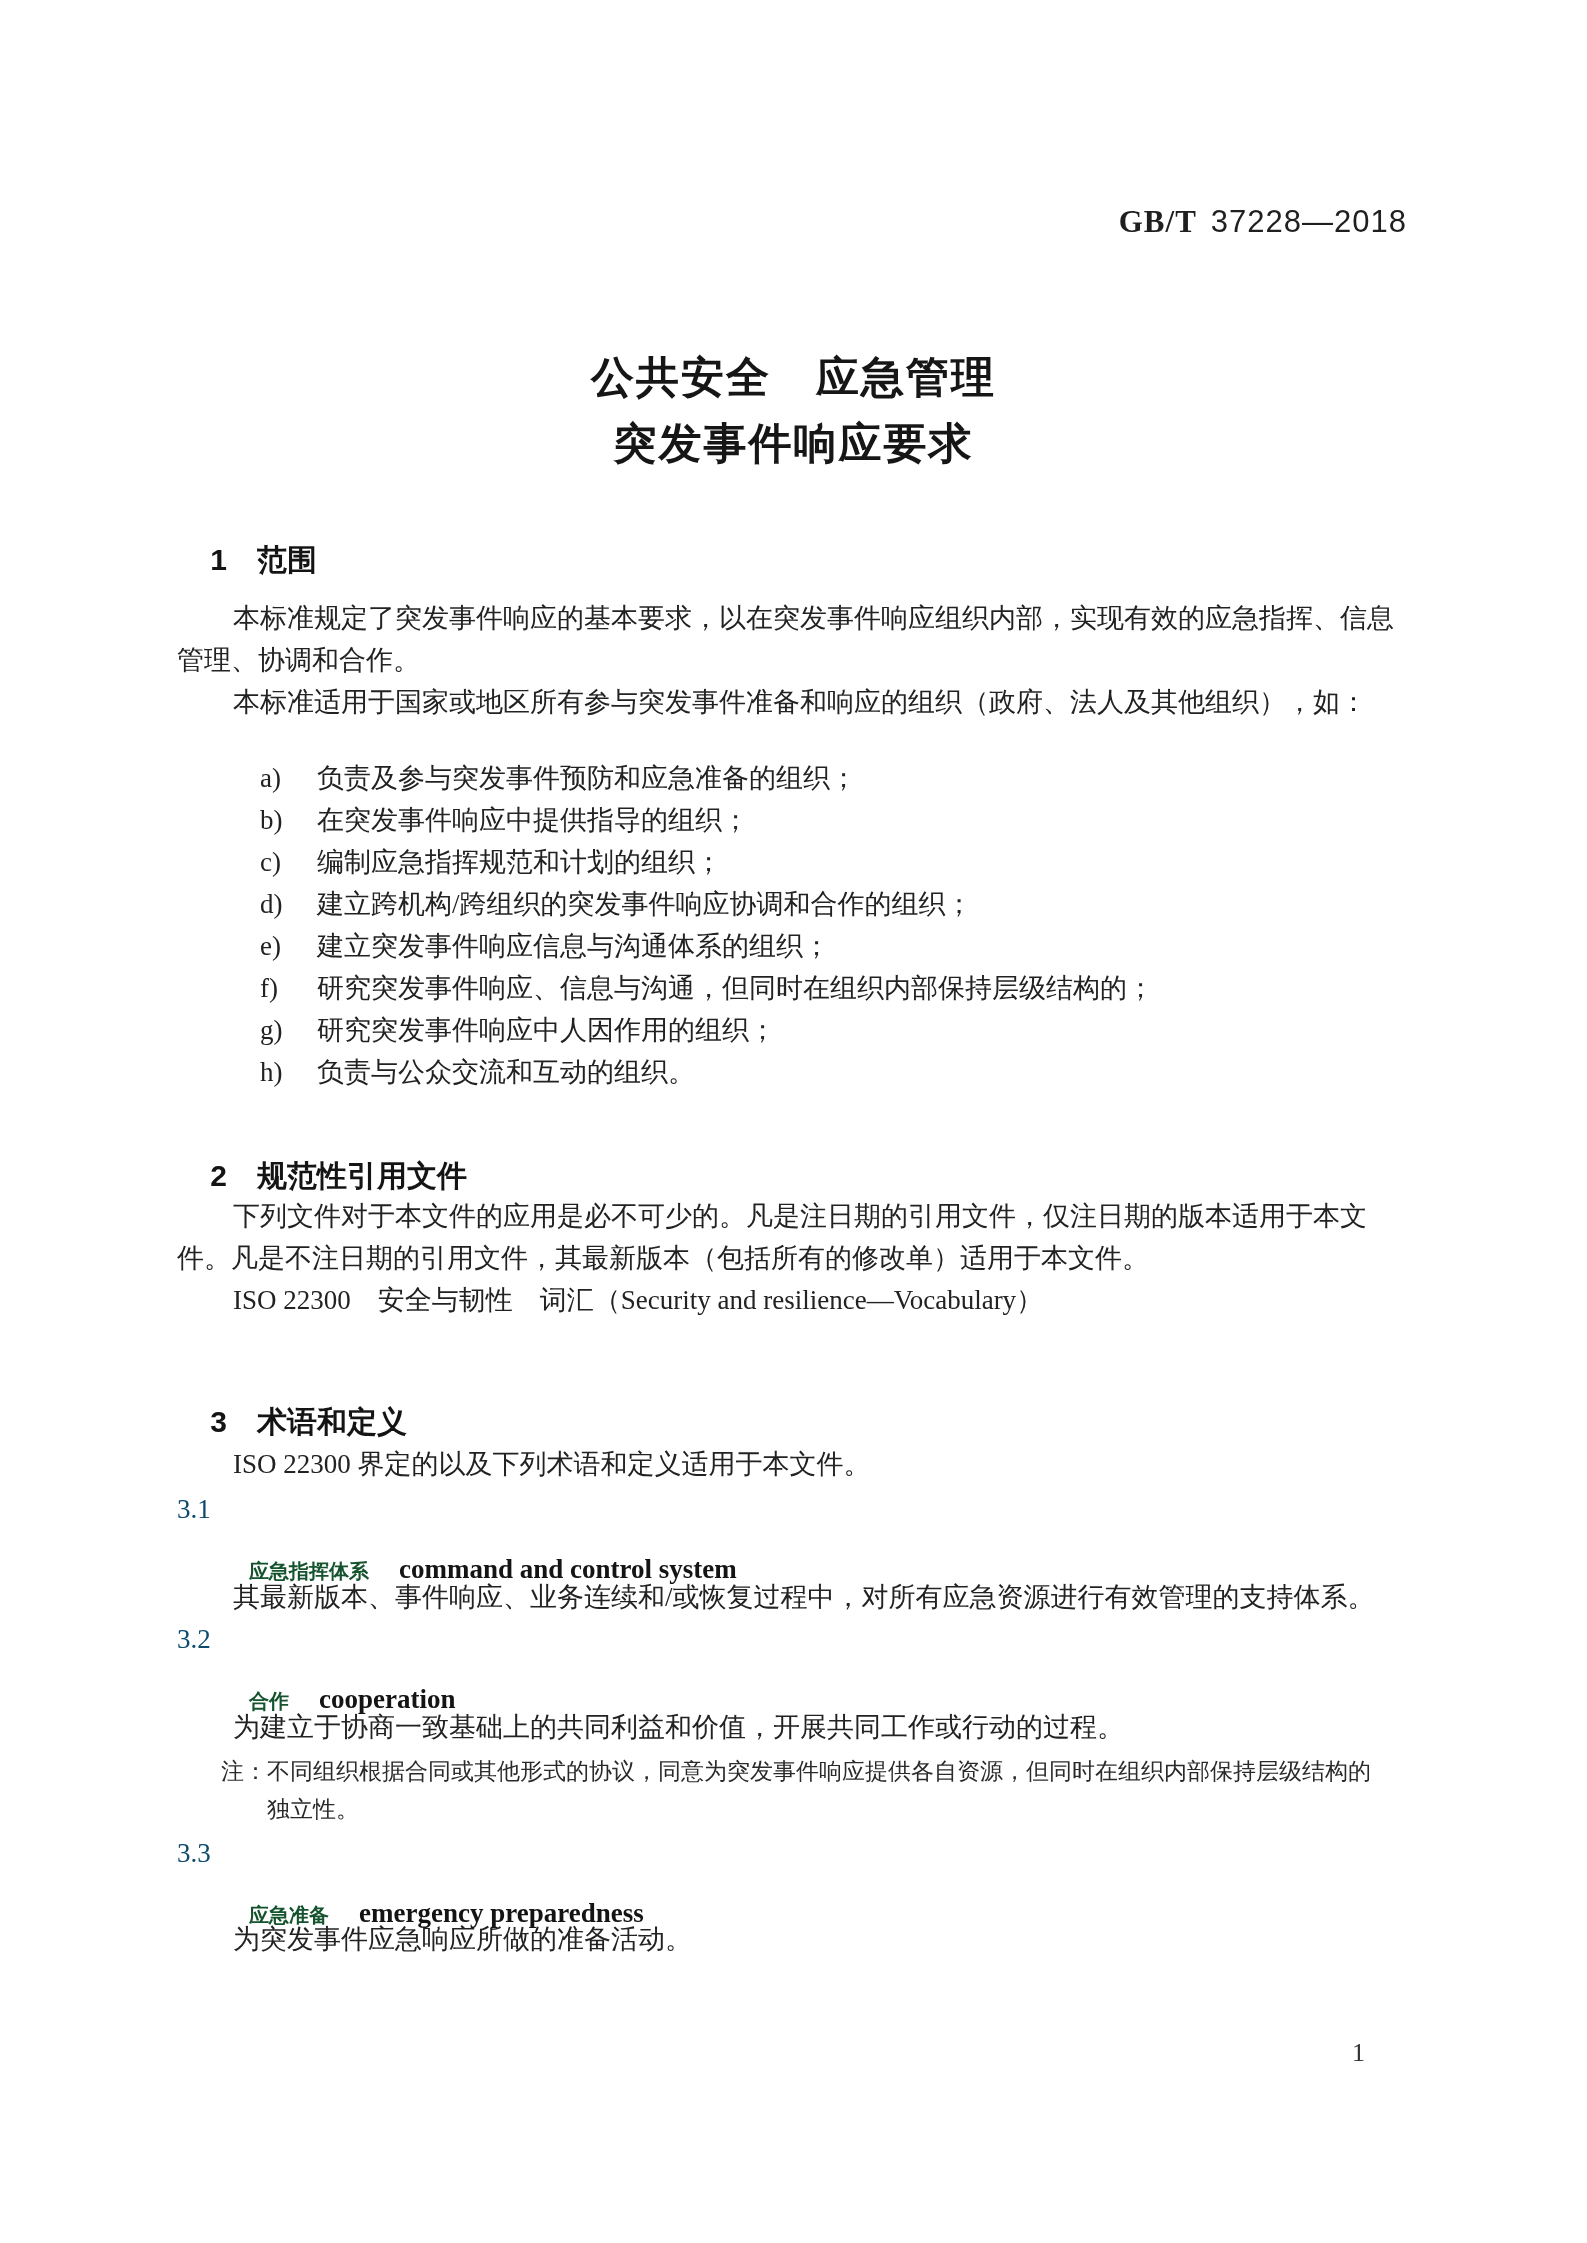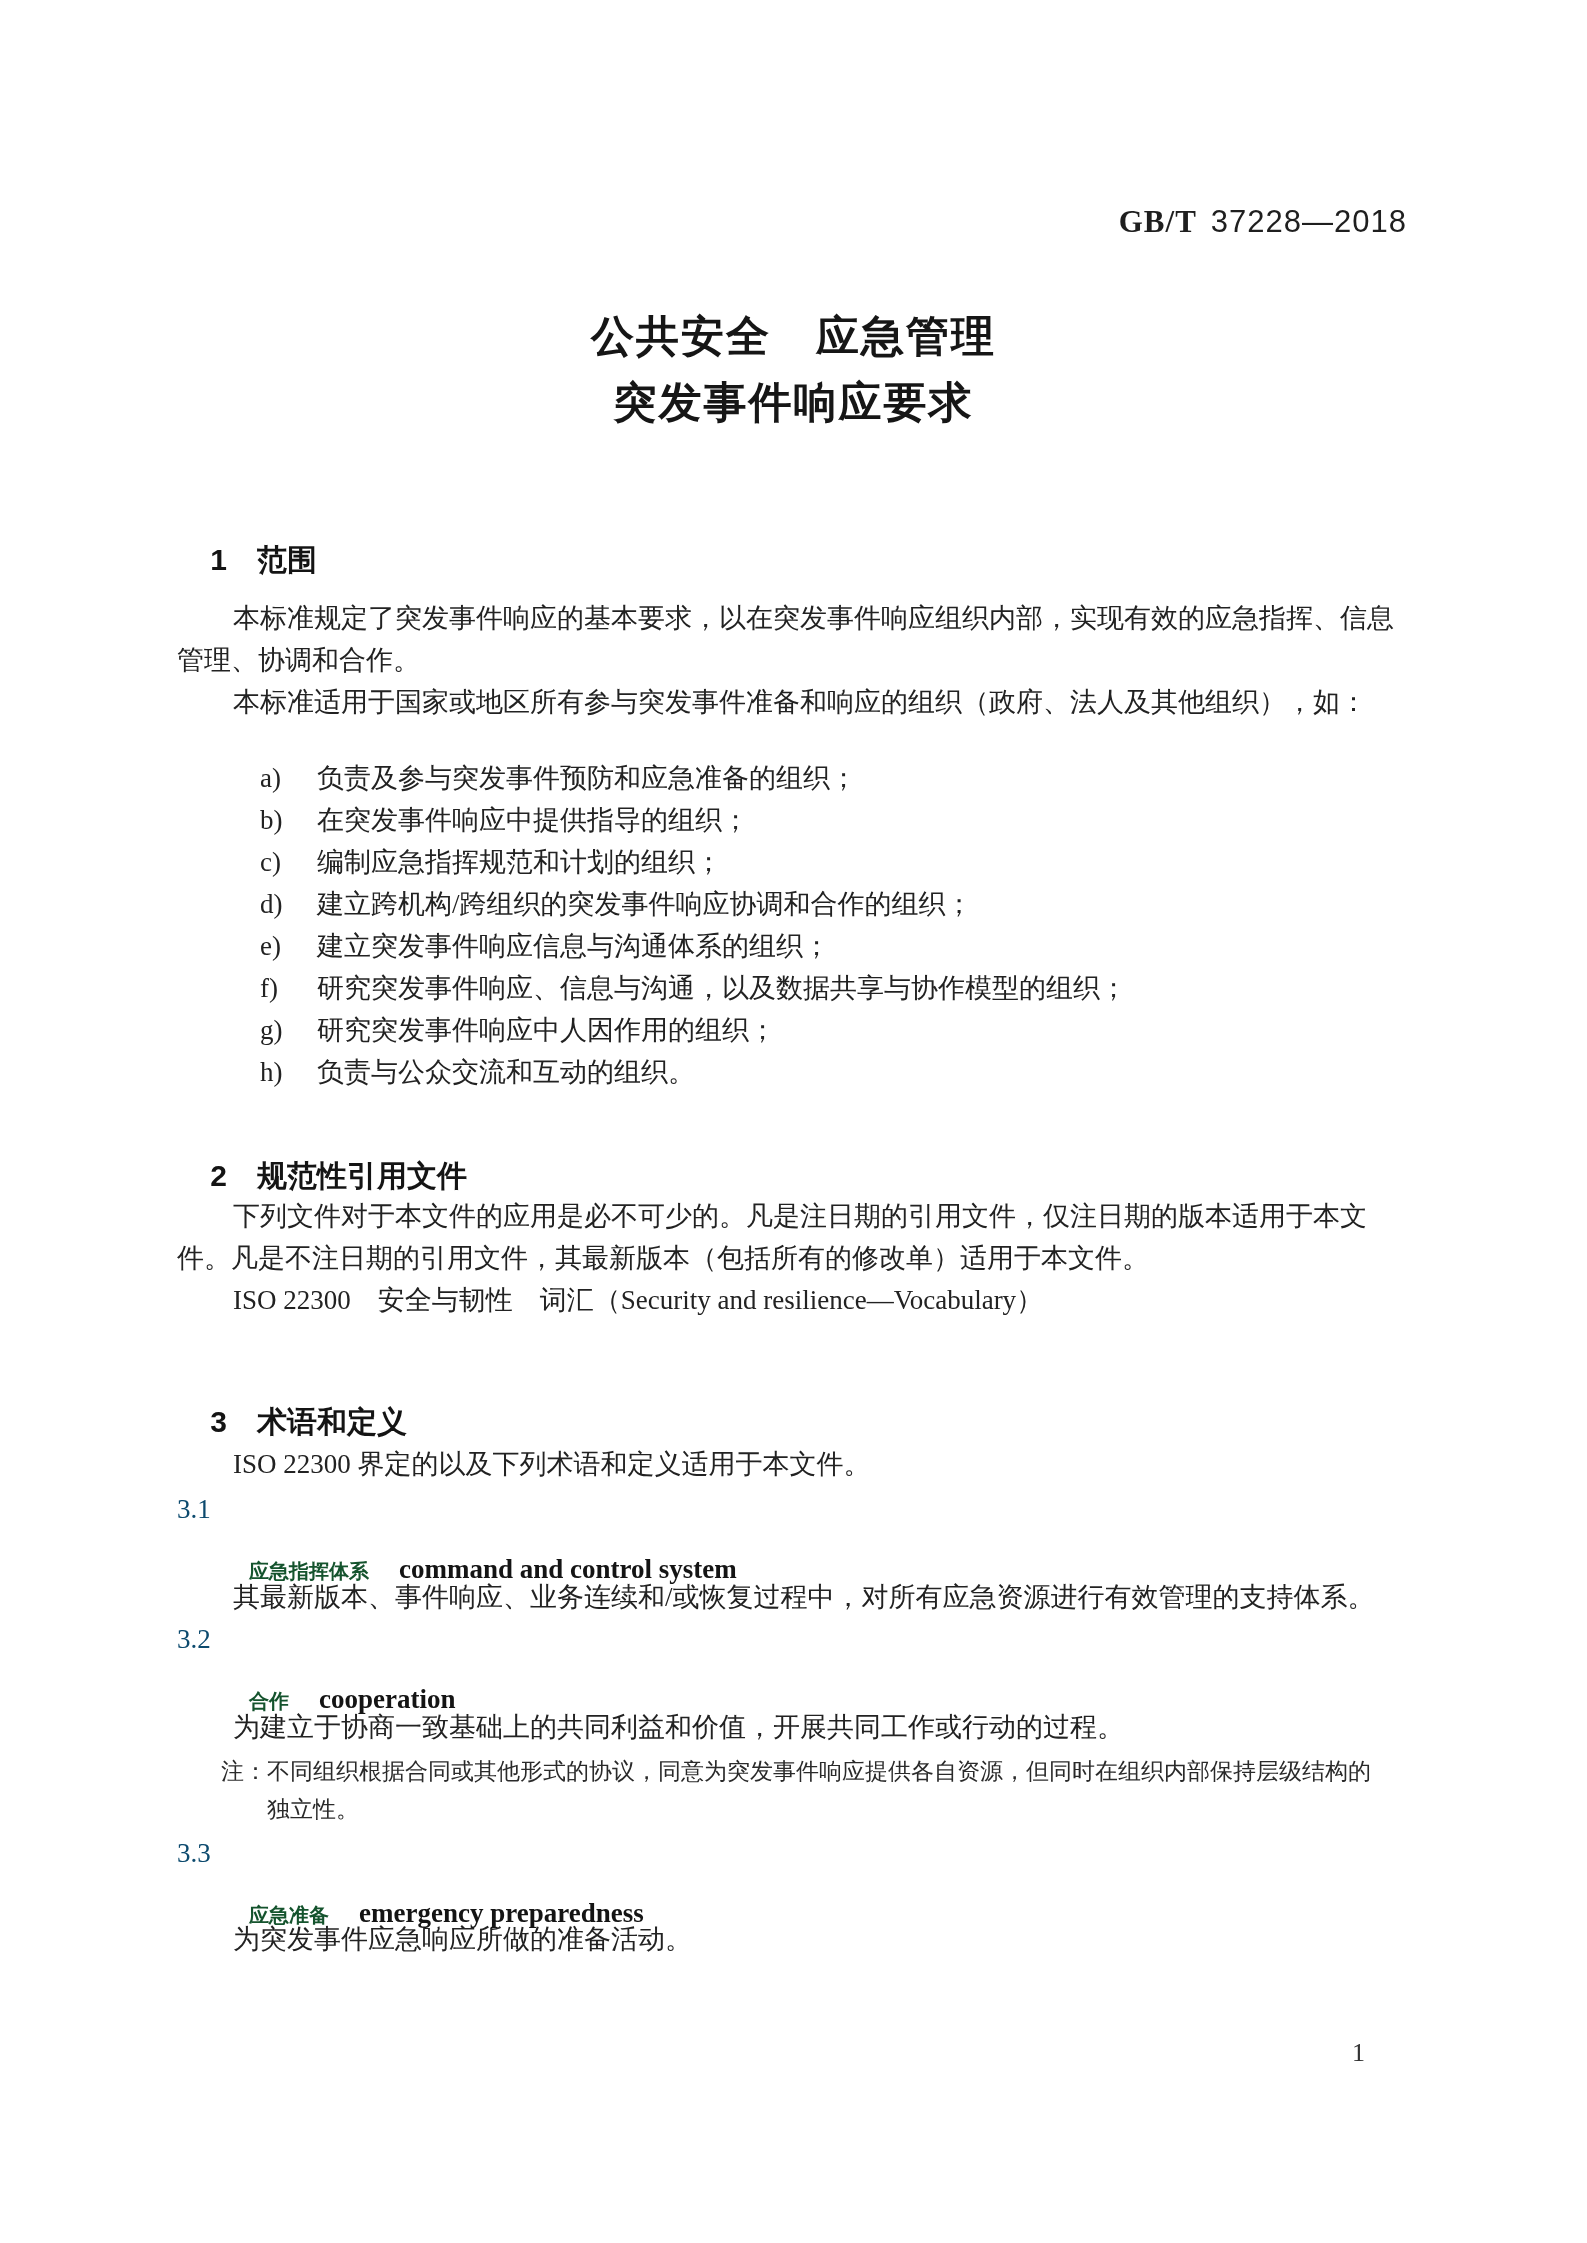--- a/index.html
+++ b/index.html
@@ -20,20 +20,21 @@
     font-size:31px;letter-spacing:1px;
   }
   .doc-number .gbt{font-weight:bold;font-family:"Liberation Serif","DejaVu Serif",serif;}
   .doc-number .num{font-family:"Liberation Sans","DejaVu Sans",sans-serif;font-weight:500;margin-left:14px;}
   
   .doc-title{
     left:0;width:100%;text-align:center;
     font-family:"Liberation Sans","DejaVu Sans",sans-serif;
     font-weight:bold;font-size:43px;color:#161616;
     letter-spacing:2px;
+    margin-top:41px;
   }
   .title-1{top:308px;}
   .title-2{top:374px;}
   
   .sec-heading{
     left:177px;
     font-family:"Liberation Sans","DejaVu Sans",sans-serif;
     font-weight:bold;font-size:30px;color:#141414;
   }
   .sec-heading .sec-num{display:inline-block;}
@@ -86,21 +87,21 @@
   <div class="abs list-item" style="top:813px;">
     <span class="lbl">c)</span><span>编制应急指挥规范和计划的组织；</span>
   </div>
   <div class="abs list-item" style="top:855px;">
     <span class="lbl">d)</span><span>建立跨机构/跨组织的突发事件响应协调和合作的组织；</span>
   </div>
   <div class="abs list-item" style="top:897px;">
     <span class="lbl">e)</span><span>建立突发事件响应信息与沟通体系的组织；</span>
   </div>
   <div class="abs list-item" style="top:939px;">
-    <span class="lbl">f)</span><span>研究突发事件响应、信息与沟通，以及数据共享与协作模型的组织；</span>
+    <span class="lbl">f)</span><span>研究突发事件响应、信息与沟通，但同时在组织内部保持层级结构的；</span>
   </div>
   <div class="abs list-item" style="top:981px;">
     <span class="lbl">g)</span><span>研究突发事件响应中人因作用的组织；</span>
   </div>
   <div class="abs list-item" style="top:1023px;">
     <span class="lbl">h)</span><span>负责与公众交流和互动的组织。</span>
   </div>
 
   <div class="abs sec-heading" style="top:1122px;">
     <span class="sec-num">2</span><span class="sec-title">规范性引用文件</span>

